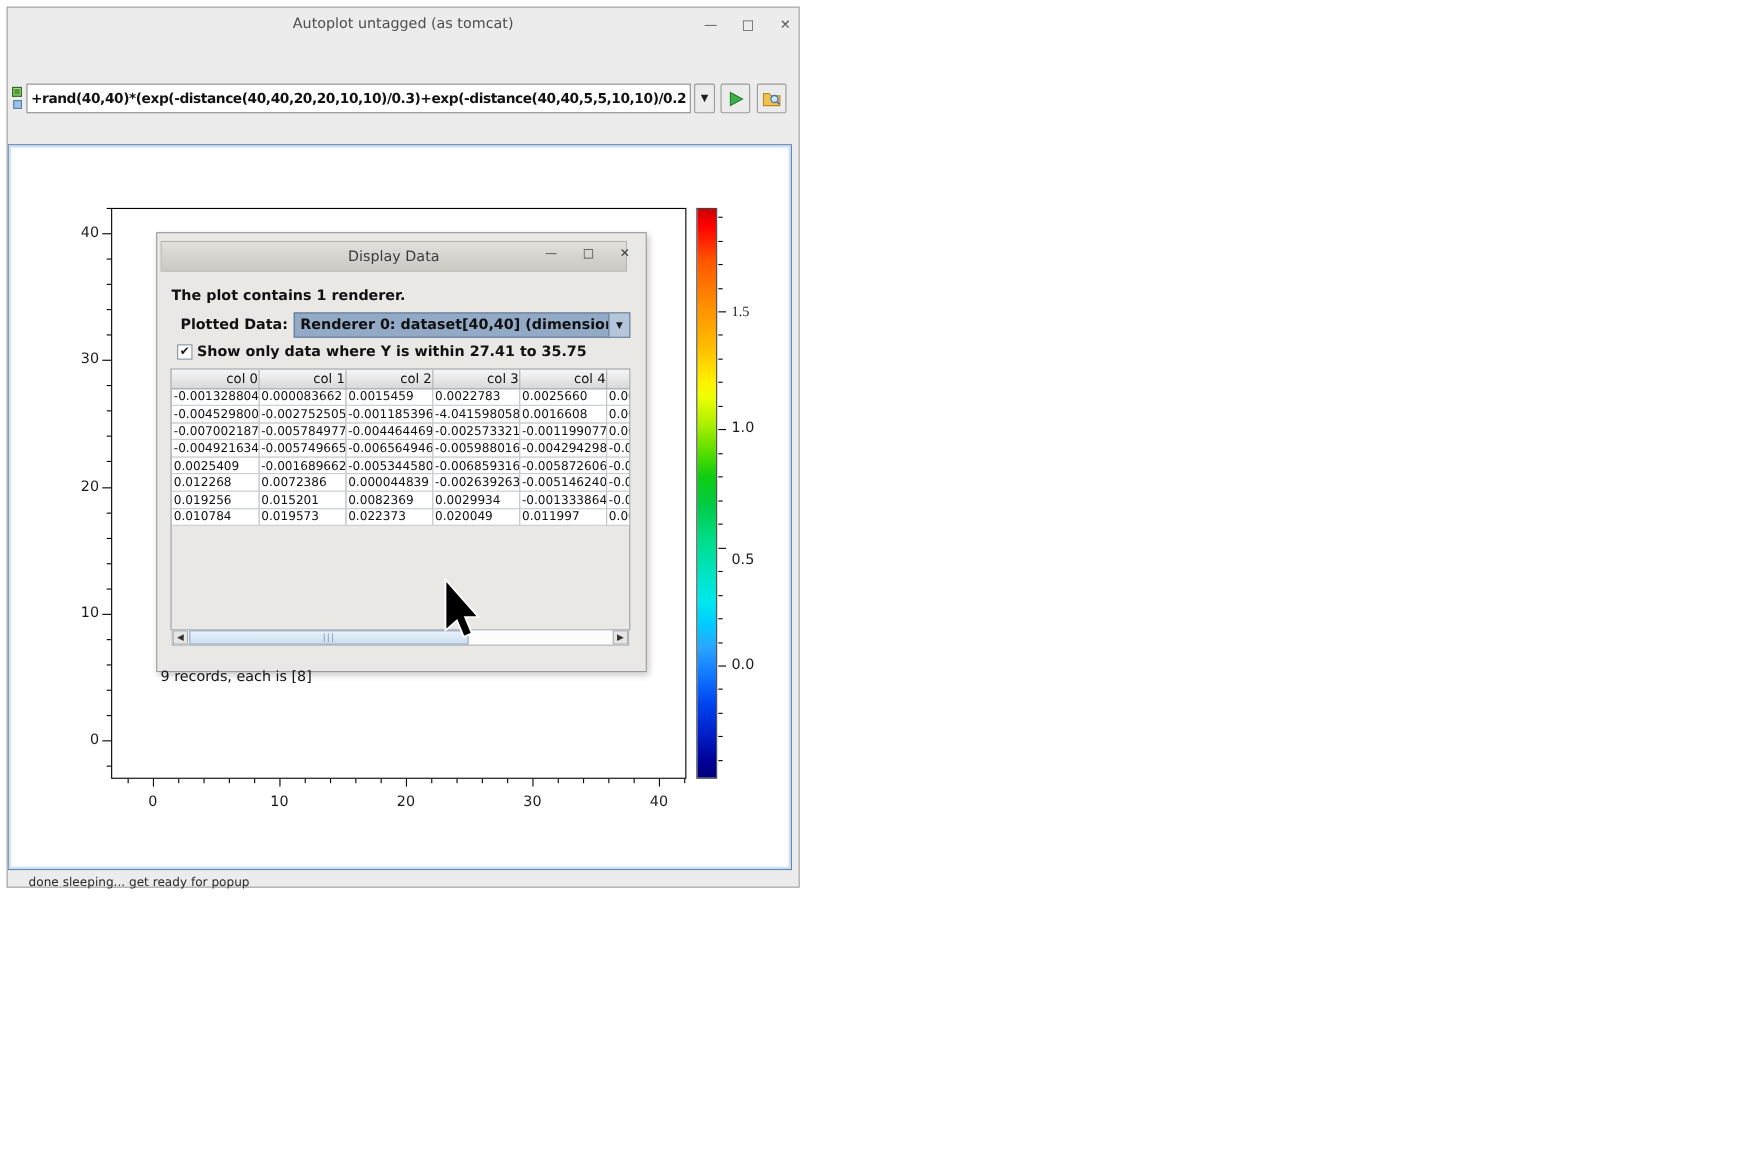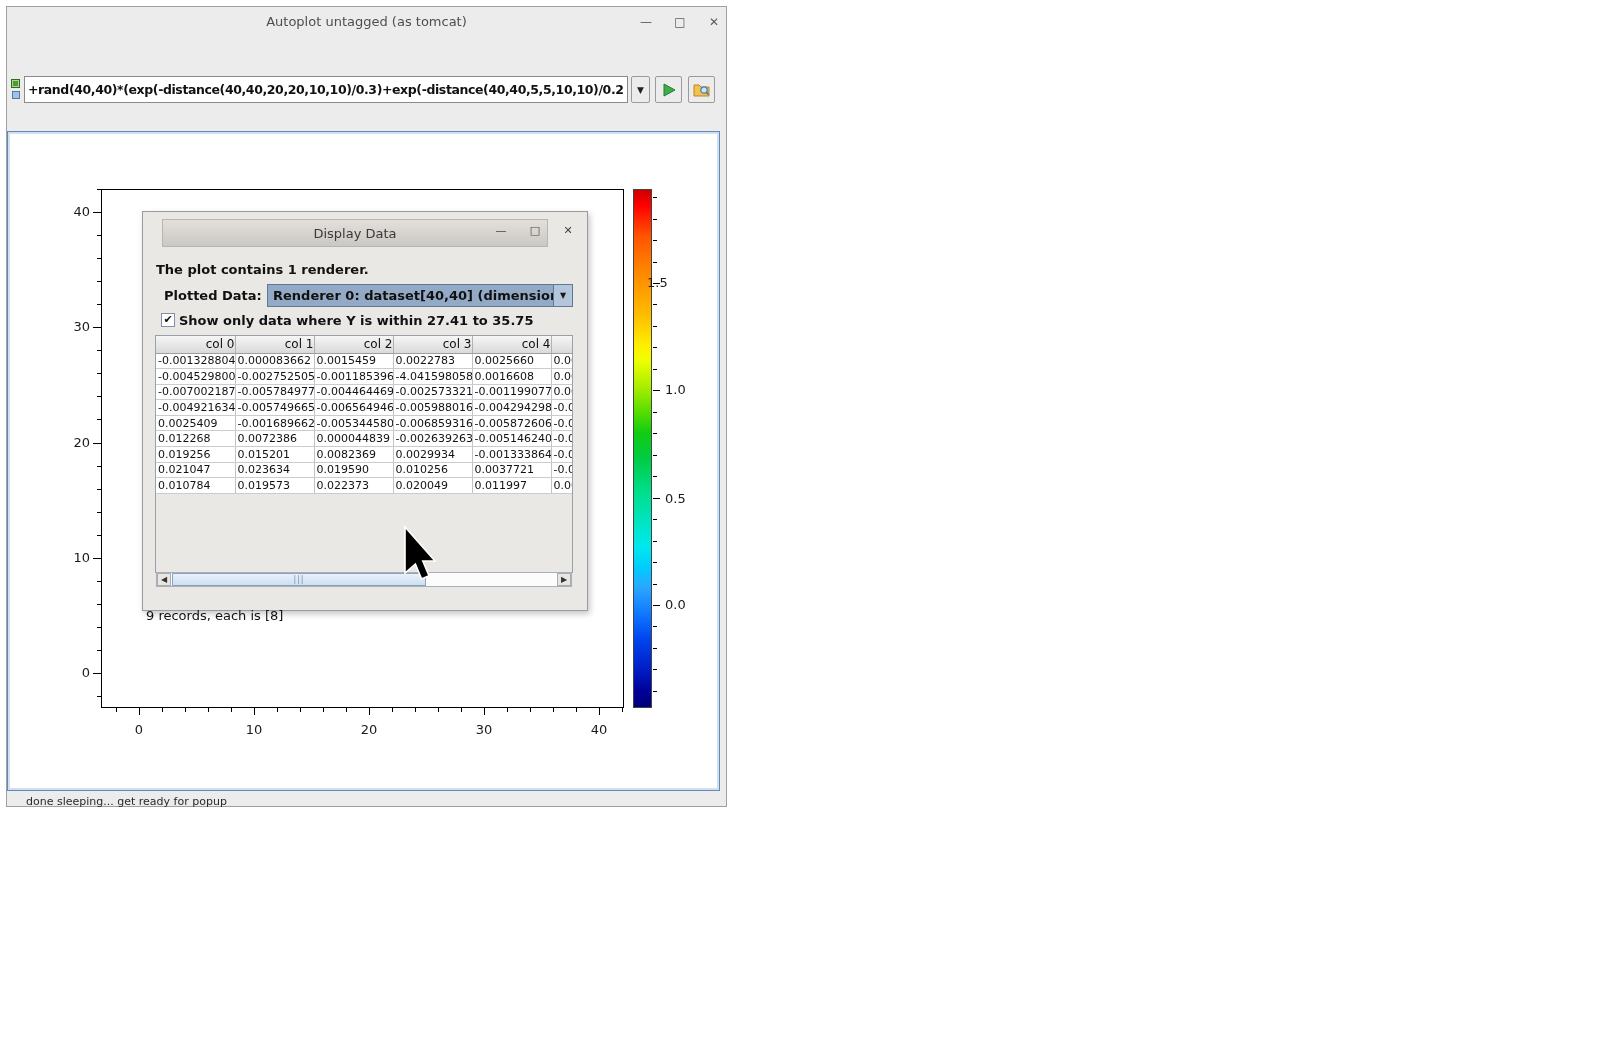--- a/index.html
+++ b/index.html
@@ -68,22 +68,22 @@
         radial-gradient(ellipse 80px 22px at 45% 105%, rgba(120,230,245,0.8), rgba(120,230,245,0) 75%),
         linear-gradient(100deg, #2cc4e4 0%, #34cce8 55%, #28b4e4 80%, #30b8e0 100%); }
   #spectrogram-strip-right { position:absolute; left:290px; top:487px; width:290px; height:55px;
       background:
         radial-gradient(ellipse 120px 16px at 28% 6%, rgba(80,200,240,0.55), rgba(80,200,240,0) 72%),
         radial-gradient(ellipse 150px 18px at 78% 18%, rgba(80,200,240,0.35), rgba(80,200,240,0) 72%),
         linear-gradient(to bottom, #22a2e8, #1e9ae6); }
   
   #display-data-dialog { position:absolute; left:134px; top:79px; width:446px; height:400px;
         background:#eae8e5; border:1px solid #9b9b9b; box-shadow:2px 3px 6px rgba(0,0,0,0.22); z-index:5; }
-  #dialog-title-bar { position:absolute; left:3px; top:7px; width:386px; height:28px;
-        background:linear-gradient(#e3e0dc,#cbc8c4); border:1px solid #b8b5b1;margin-left:16px; }
+  #dialog-title-bar { position:absolute; left:3px; top:7px; width:424px; height:28px;
+        background:linear-gradient(#e3e0dc,#cbc8c4); border:1px solid #b8b5b1; }
   #dialog-title { position:absolute; left:0; right:0; top:6px; text-align:center;
         font-size:13px; color:#3a3a3a; }
   .dlg-btn { position:absolute; top:12px; width:18px; height:16px; text-align:center;
         font-size:11px; color:#444; line-height:14px; }
   #dialog-renderer-text { position:absolute; left:13px; top:50px; font-size:13px; font-weight:bold; color:#111; }
   #plotted-data-label { position:absolute; left:21px; top:76px; font-size:13px; font-weight:bold; color:#111; }
   #plotted-data-combo { position:absolute; left:124px; top:72px; width:306px; height:23px;
         background:#93aac7; border:1px solid #5f7894; display:flex; align-items:center; }
   #plotted-data-combo .combo-text { flex:1; padding:0 5px; font-size:13px; font-weight:bold;
         color:#101010; white-space:nowrap; overflow:hidden; }
@@ -231,23 +231,23 @@
         <div class="tick" style="left: 645px; top: 236.863px; width: 4px; height: 1px;"></div>
         <div class="tick" style="left: 645px; top: 215.396px; width: 4px; height: 1px;"></div>
         <div class="tick" style="left: 645px; top: 193.929px; width: 4px; height: 1px;"></div>
         <div class="tick" style="left: 645px; top: 172.462px; width: 4px; height: 1px;"></div>
         <div class="tick" style="left: 645px; top: 150.995px; width: 7px; height: 1px;"></div>
         <div class="tick" style="left: 645px; top: 129.528px; width: 4px; height: 1px;"></div>
         <div class="tick" style="left: 645px; top: 108.061px; width: 4px; height: 1px;"></div>
         <div class="tick" style="left: 645px; top: 86.594px; width: 4px; height: 1px;"></div>
         <div class="tick" style="left: 645px; top: 65.127px; width: 4px; height: 1px;"></div>
         <div class="tick-label clab" style="left: 657px; top: 465px;">0.0</div>
-        <div class="tick-label clab" style="left: 657px; top: 359px;">0.5</div>
+        <div class="tick-label clab" style="left: 657px; top: 370px;">0.5</div>
         <div class="tick-label clab" style="left: 657px; top: 250.33px;">1.0</div>
-        <div class="tick-label clab" style="left: 639px; top: 142.995px;">1.5</div>
+        <div class="tick-label clab" style="left: 657px; top: 142.995px; font-family: Liberation Serif, serif;">1.5</div>
       </div>
 
     <div id="display-data-dialog">
       <div id="dialog-title-bar">
         <div id="dialog-title">Display Data</div>
       </div>
       <div class="dlg-btn" style="left:349px">—</div>
       <div class="dlg-btn" style="left:383px">□</div>
       <div class="dlg-btn" style="left:416px">✕</div>
 
@@ -324,28 +324,20 @@
               </tr>
               <tr>
                 <td>0.019256</td>
                 <td>0.015201</td>
                 <td>0.0082369</td>
                 <td>0.0029934</td>
                 <td>-0.001333864...</td>
                 <td>-0.0</td>
               </tr>
               <tr>
-                <td>0.021047</td>
-                <td>0.023634</td>
-                <td>0.019590</td>
-                <td>0.010256</td>
-                <td>0.0037721</td>
-                <td>-0.0</td>
-              </tr>
-              <tr>
                 <td>0.010784</td>
                 <td>0.019573</td>
                 <td>0.022373</td>
                 <td>0.020049</td>
                 <td>0.011997</td>
                 <td>0.00</td>
               </tr>
             </tbody>
         </table>
       </div>

